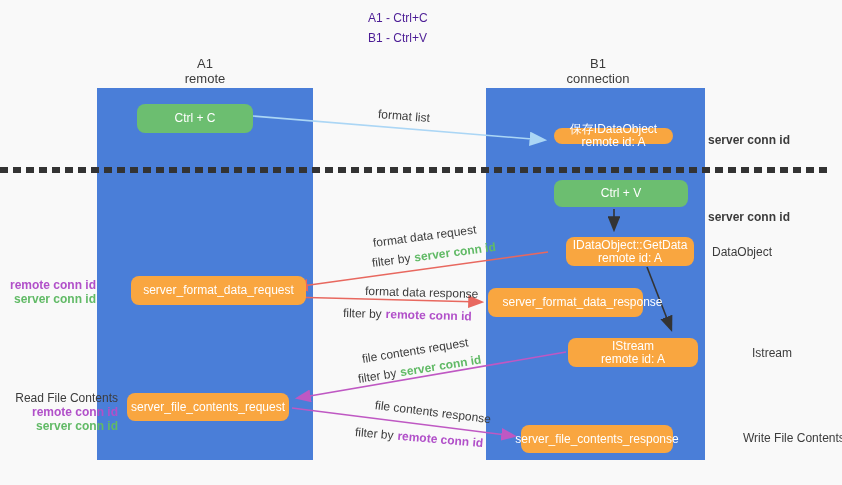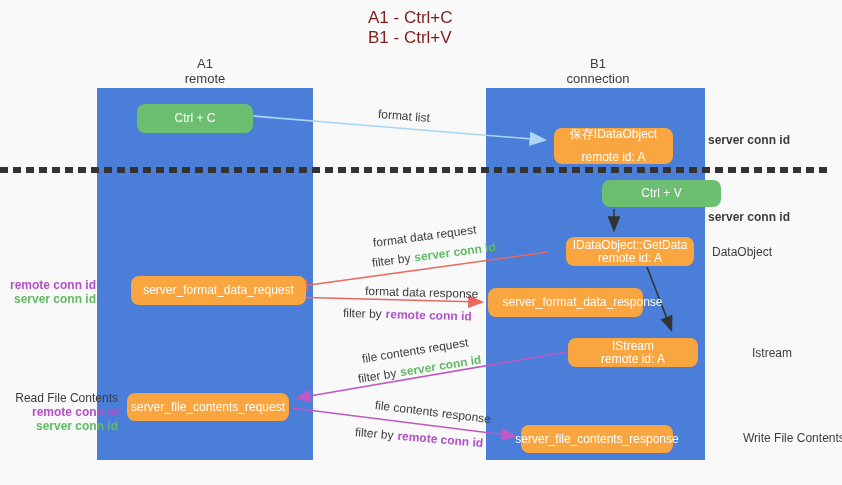--- a/index.html
+++ b/index.html
@@ -1,20 +1,20 @@
 <!DOCTYPE html>
 <html><head>
 <meta charset="utf-8">
 <style>
   * { margin:0; padding:0; box-sizing:border-box; }
   html,body { background:#f9f9f9; }
   body { font-family:"Liberation Sans", sans-serif; color:#3c3c3c; }
   .canvas { position:relative; width:842px; height:485px; background:#f9f9f9; overflow:hidden; }
 
-  .title { position:absolute; left:368px; top:8px; font-size:17px; line-height:20px; color:#7f1d1d; }
+  .title { position:absolute; left:368px; top:8px; font-size:12px; line-height:20px; color:#4c1d95; }
 
   .col-header { position:absolute; width:110px; text-align:center; font-size:13px; line-height:15px; color:#3c3c3c; }
   .col-header.left  { left:150px; top:56px; }
   .col-header.right { left:543px; top:56px; }
 
   .lane { position:absolute; top:88px; height:372px; background:#4a7ed8; z-index:1; }
   .lane.left  { left:97px;  width:216px; }
   .lane.right { left:486px; width:219px; }
 
   .divider { position:absolute; left:0; top:167px; width:828px; height:6px; z-index:2;
@@ -82,26 +82,26 @@
     <line x1="548" y1="252" x2="295" y2="287" stroke="#e8685f" stroke-width="1.6" marker-end="url(#m-red)"></line>
     <line x1="288" y1="297" x2="481" y2="302" stroke="#e8685f" stroke-width="1.6" marker-end="url(#m-red)"></line>
     <line x1="566" y1="352" x2="298" y2="398" stroke="#bf58c3" stroke-width="1.6" marker-end="url(#m-magenta)"></line>
     <line x1="292" y1="408" x2="514" y2="436" stroke="#bf58c3" stroke-width="1.6" marker-end="url(#m-magenta)"></line>
   </svg>
 
   <div class="node green" style="left:137px; top:104px; width:116px; height:29px;">
     <div>Ctrl + C</div>
   </div>
 
-  <div class="node orange" style="left:554px; top:128px; width:119px; height:36px;justify-content:space-between;">
+  <div class="node orange" style="left:554px; top:128px; width:119px; height:16px;">
     <div>保存IDataObject</div>
     <div>remote id: A</div>
   </div>
 
-  <div class="node green" style="left:554px; top:180px; width:119px; height:27px;margin-left:48px;">
+  <div class="node green" style="left:554px; top:180px; width:134px; height:27px;">
     <div>Ctrl + V</div>
   </div>
 
   <div class="node orange" style="left:566px; top:237px; width:128px; height:29px;align-items:center;">
     <div>IDataObject::GetData</div>
     <div>remote id: A</div>
   </div>
 
   <div class="node orange" style="left:568px; top:338px; width:130px; height:29px;">
     <div>IStream</div>

